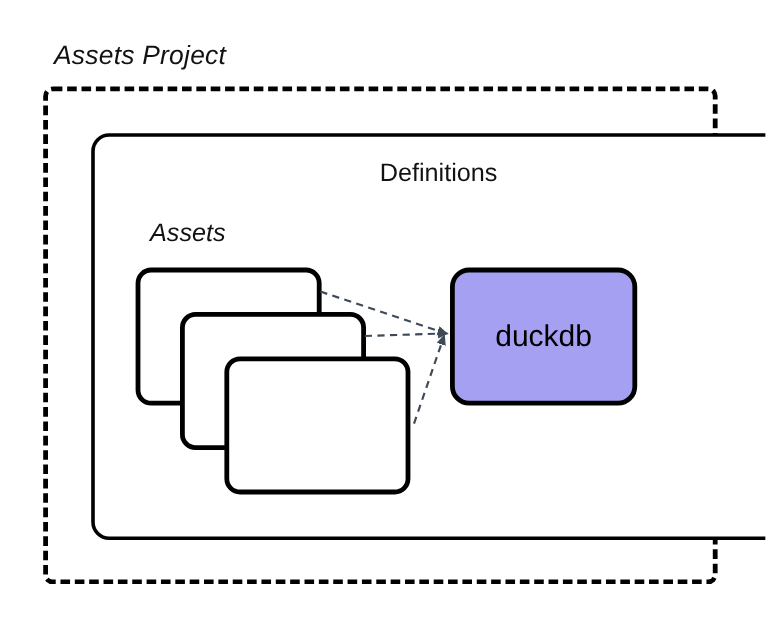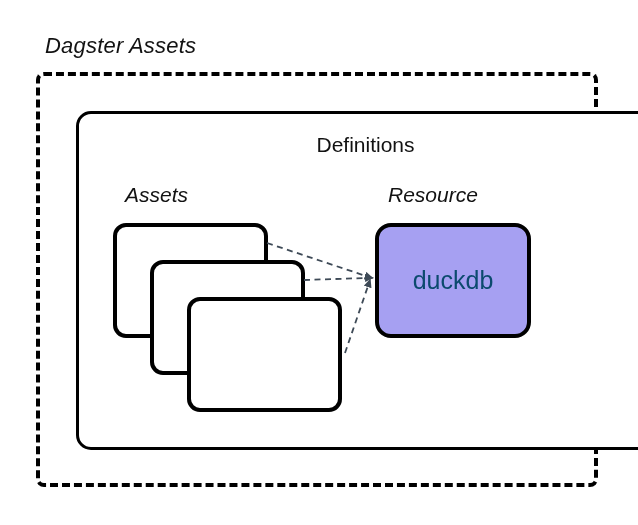--- a/index.html
+++ b/index.html
@@ -88,48 +88,47 @@
     box-sizing: border-box;
     background: #a6a0f2;
     display: flex;
     align-items: center;
     justify-content: center;
     z-index: 4;
   }
   .resource-node-label {
     font-size: 25px;
     font-weight: 400;
-    color: #0c4a6e;
+    color: #000000;
   }
   .connector-layer {
     position: absolute;
     left: 0;
     top: 0;
     width: 638px;
     height: 525px;
     z-index: 5;
     pointer-events: none;
   }
 </style>
 </head>
 <body>
 
 <div class="canvas">
 
-  <div class="project-title">Dagster Assets</div>
+  <div class="project-title">Assets Project</div>
 
   <div class="project-boundary"></div>
 
   <div class="definitions-box">
     <div class="definitions-label">Definitions</div>
   </div>
 
   <div class="section-label assets-label">Assets</div>
 
-  <div class="section-label resource-label">Resource</div>
 
   <div>
       <div class="asset-card card-pos-1"></div>
       <div class="asset-card card-pos-2"></div>
       <div class="asset-card card-pos-3"></div>
     </div>
 
   <div class="resource-node" style="background: rgb(166, 160, 242);">
     <span class="resource-node-label">duckdb</span>
   </div>

